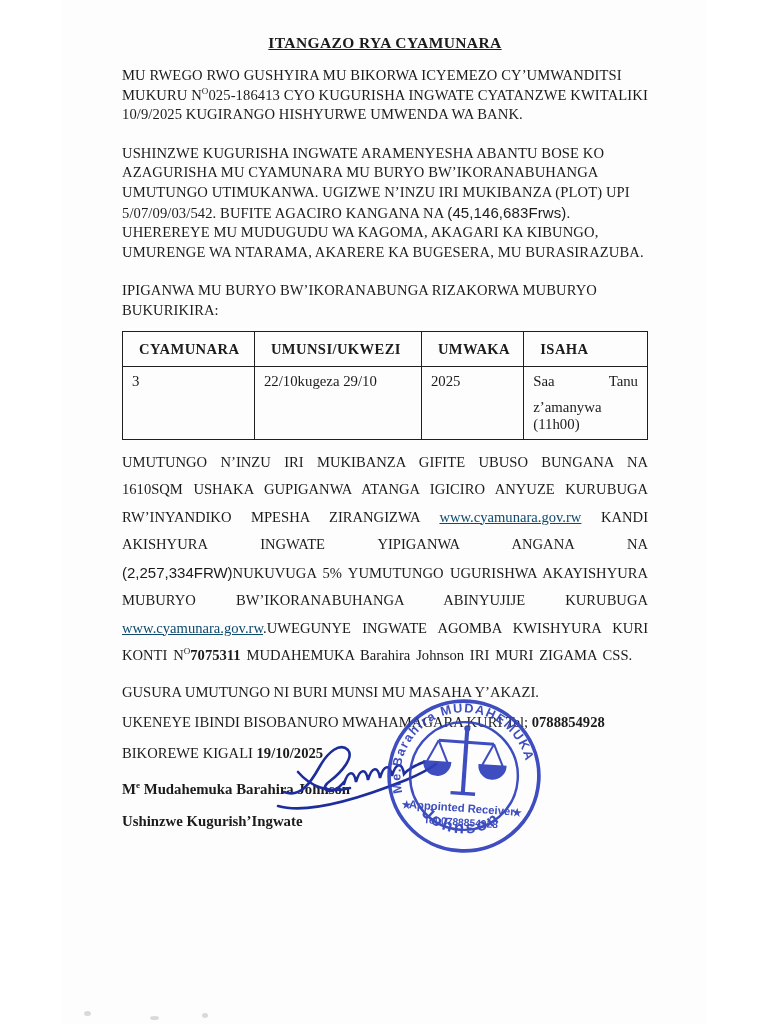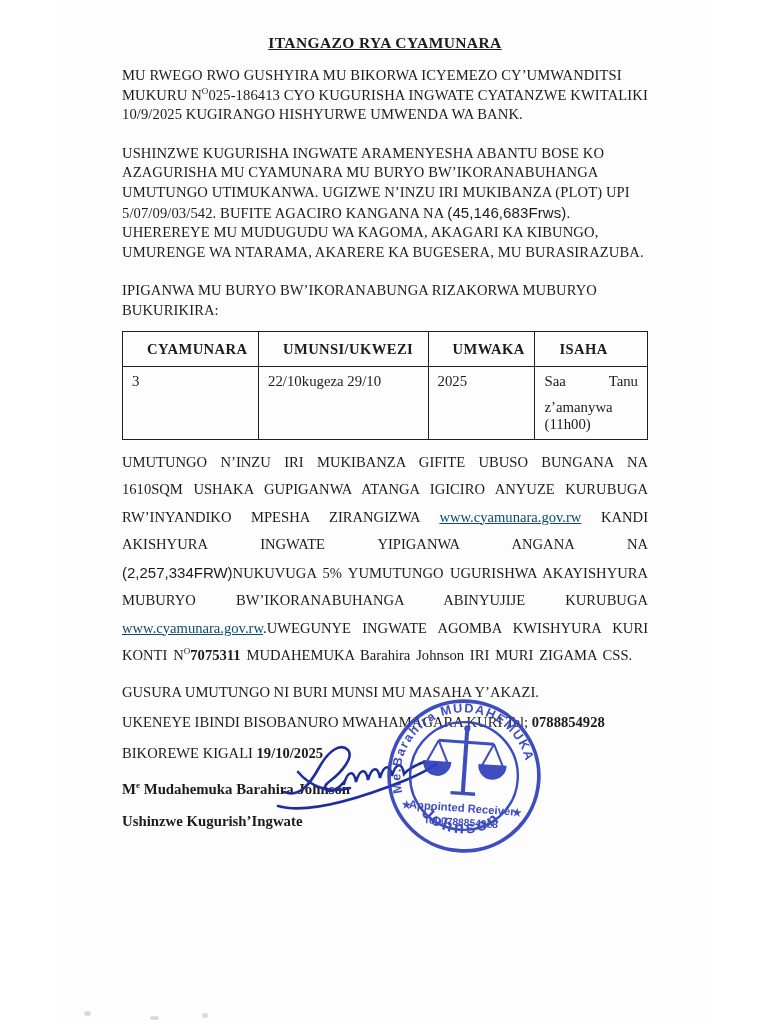--- a/index.html
+++ b/index.html
@@ -22,21 +22,21 @@
 
   .heading {
     font-size:15.6px; font-weight:bold; text-decoration:underline;
     line-height:23px; letter-spacing:0.2px; margin:0 0 7px 0;
   }
 
   table.sched { border-collapse:collapse; table-layout:fixed; margin:0 0 9px 0; }
   table.sched th, table.sched td { border:1.7px solid #1f1f1f; }
   table.sched th {
     font-size:14.6px; font-weight:bold; text-align:left;
-    padding:9px 8px 8px 24px; letter-spacing:0.4px;
+    padding:9px 8px 8px 16px; letter-spacing:0.4px;
   }
   table.sched td { vertical-align:top; padding:6px 9px; font-size:14.8px; height:58px; }
   .cell-spread { display:flex; justify-content:space-between; }
   .cell-line2 { margin-top:9px; }
 
   .para-justify {
     font-size:14.6px; line-height:27.5px; text-align:justify;
     word-spacing:2.2px; margin:2px 0 13px 0;
   }
   a.doc-link, span.doc-link { color:#0c4a6e; text-decoration:underline; cursor:pointer; }

